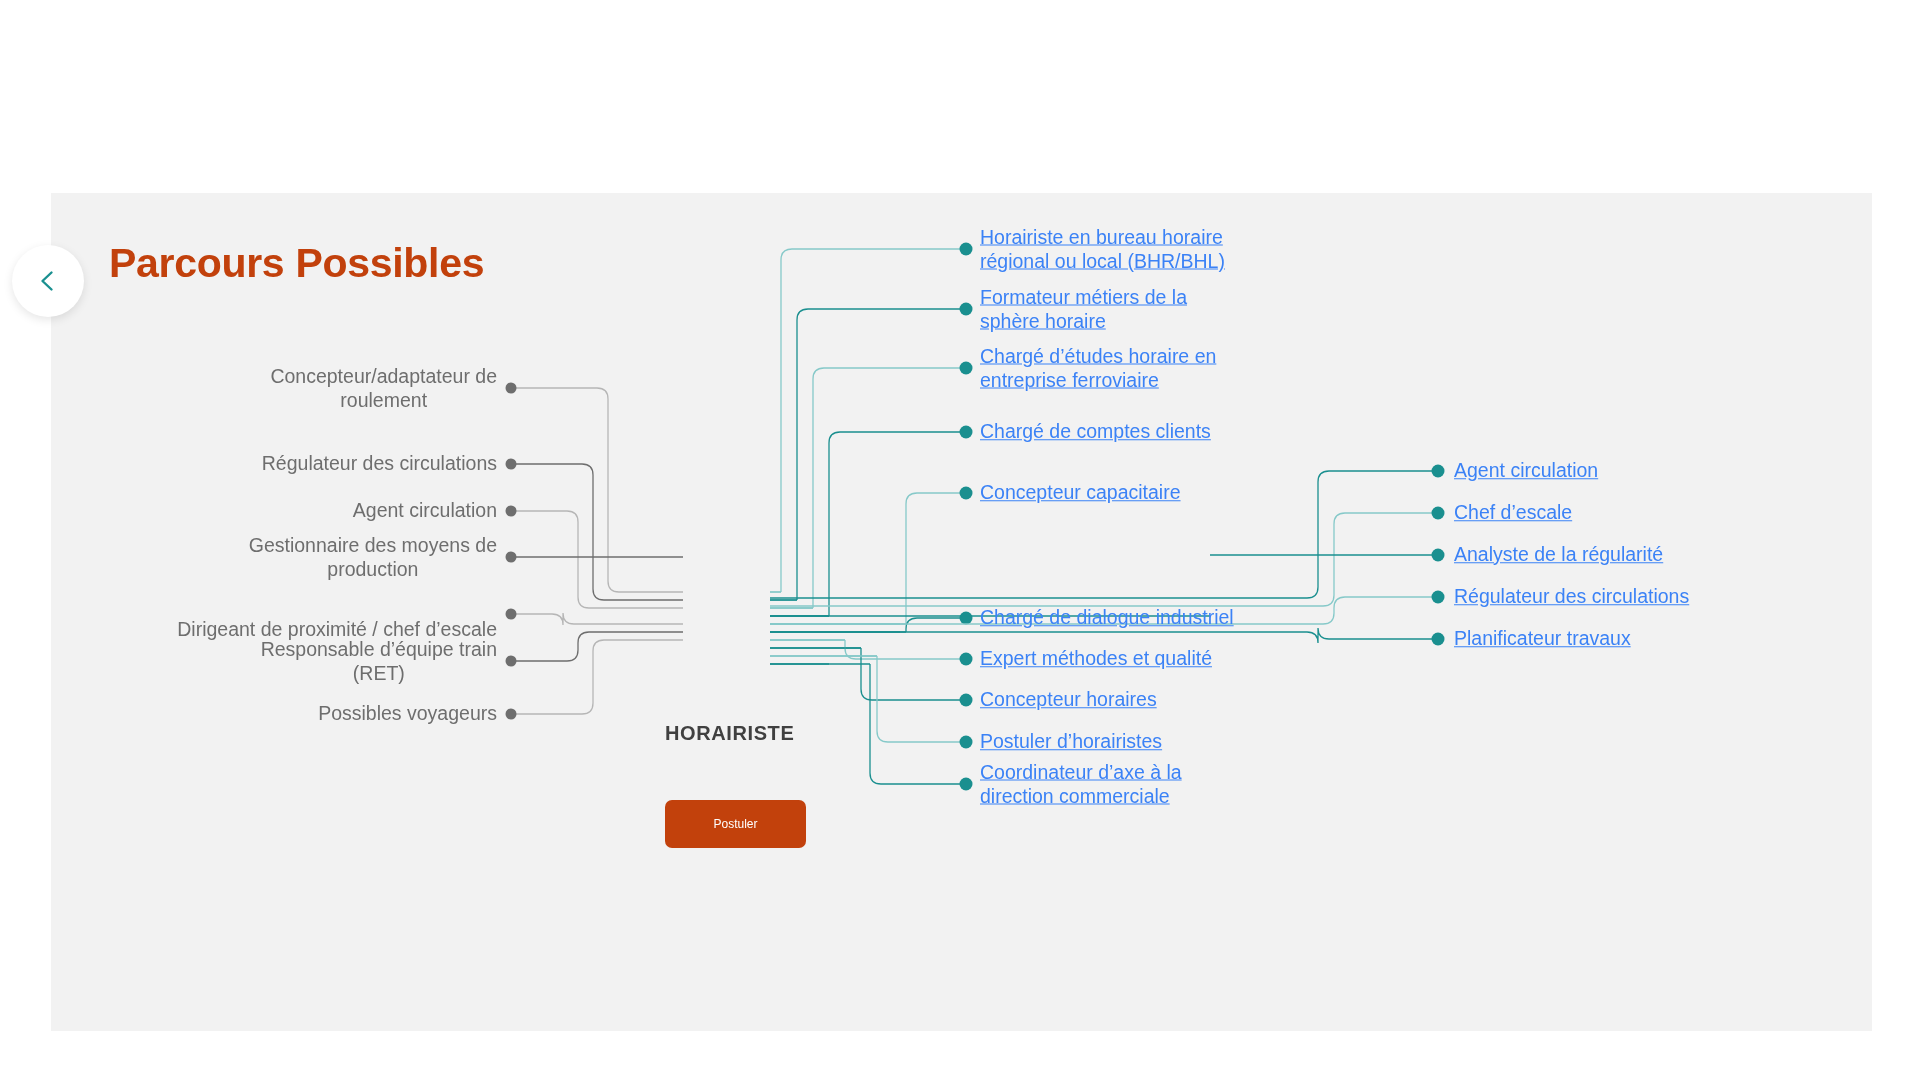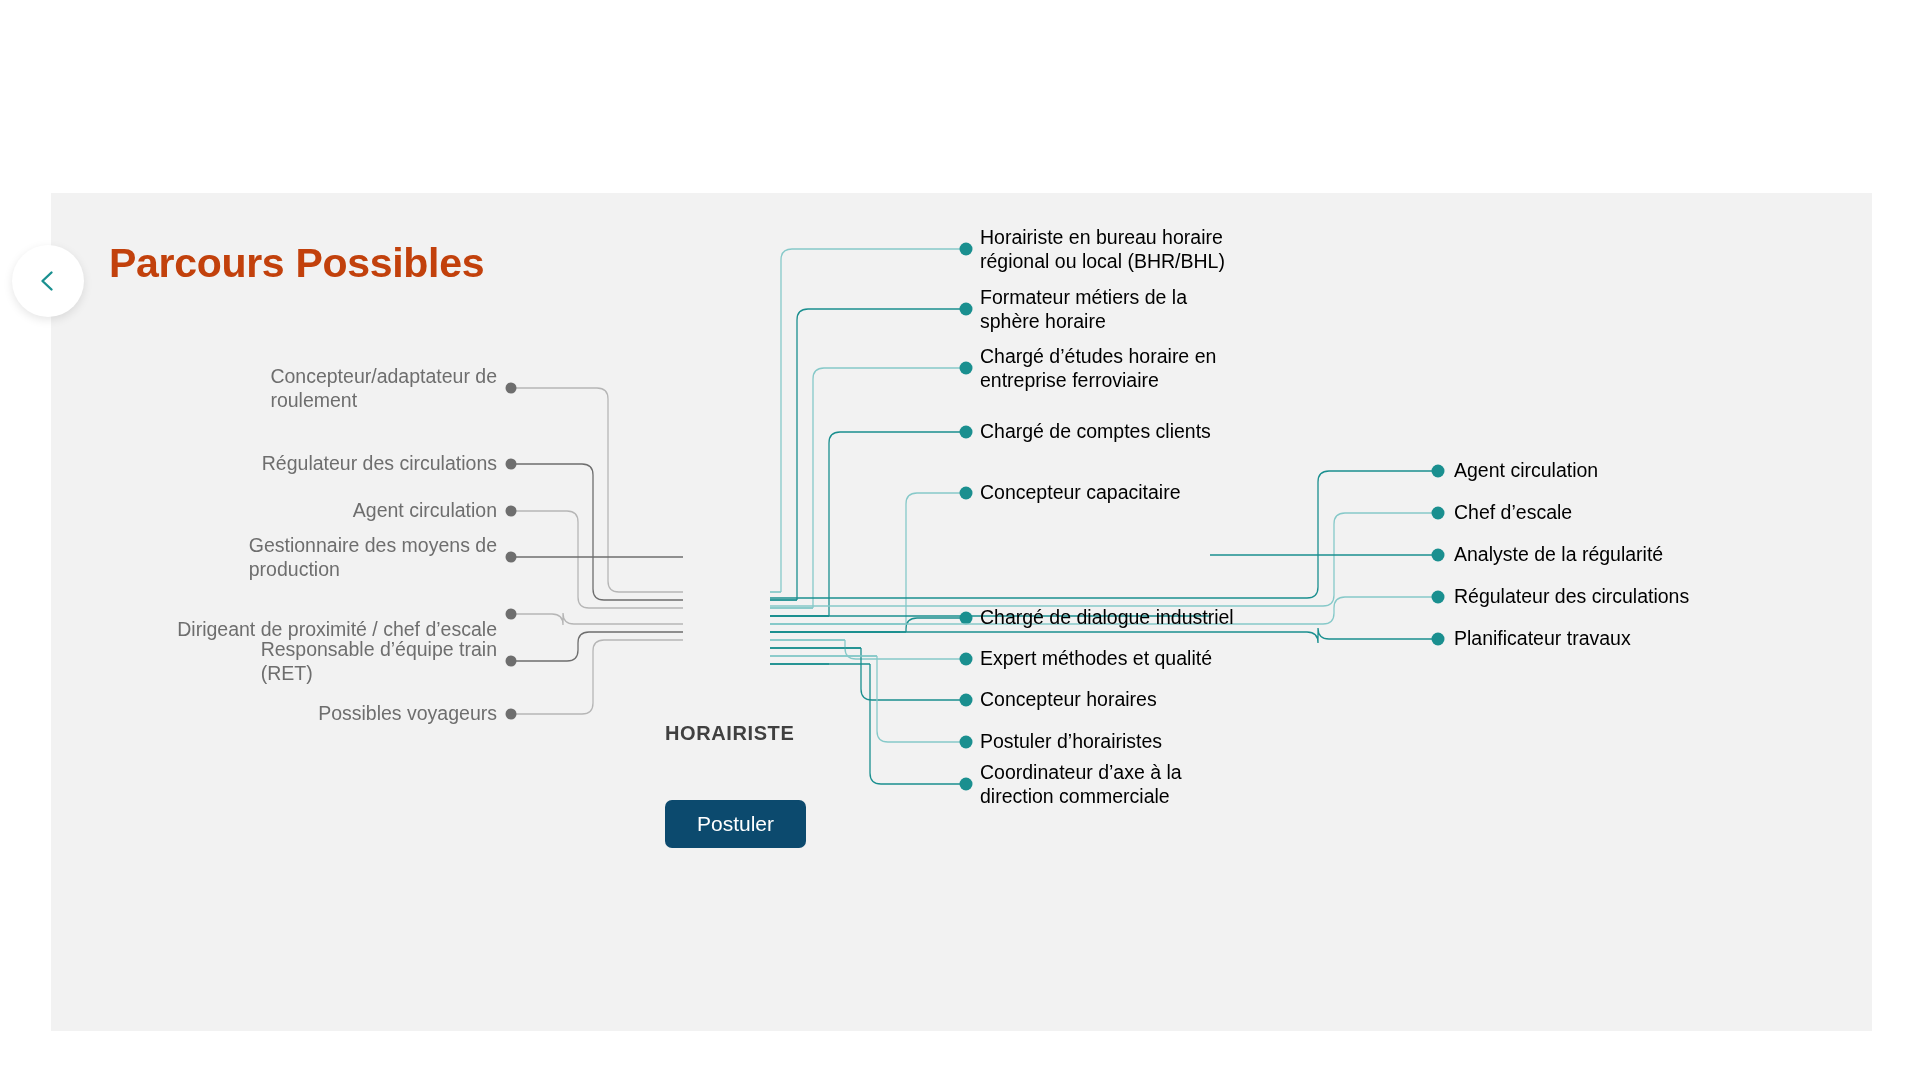--- a/index.html
+++ b/index.html
@@ -48,50 +48,51 @@
 
   .lbl{
     position:absolute;
     font-size:19.5px;
     line-height:23.5px;
     white-space:pre-line;
     z-index:10;
   }
   .lbl-left{
     color:#6e6e6e;
+    text-align:center;
+    transform:translateY(-50%);
+  }
+  .lbl-mid, .lbl-right{
+    color:#3b82f6;
     text-align:left;
     transform:translateY(-50%);
-  }
-  .lbl-mid, .lbl-right{
-    color:#000000;
-    text-align:left;
-    transform:translateY(-50%);
+    text-decoration:underline;
   }
 
   #center-label{
     position:absolute;
     left:665px; top:733px;
     transform:translateY(-50%);
     font-size:20px;
     font-weight:bold;
     letter-spacing:0.6px;
     color:#404040;
     white-space:nowrap;
     z-index:12;
   }
   #apply-btn{
     position:absolute;
     left:665px; top:800px;
     width:141px; height:48px;
     border:none;
     border-radius:7px;
-    background:#0c4a6e;
+    background:#c2410c;
     color:#ffffff;
     font-family:"Liberation Sans", sans-serif;
-    font-size:21px;
+    font-size:12px;
     cursor:pointer;
     z-index:12;
   }
 </style>
 </head>
 <body>
 
 <div id="panel"></div>
 
 <div id="back-btn">

